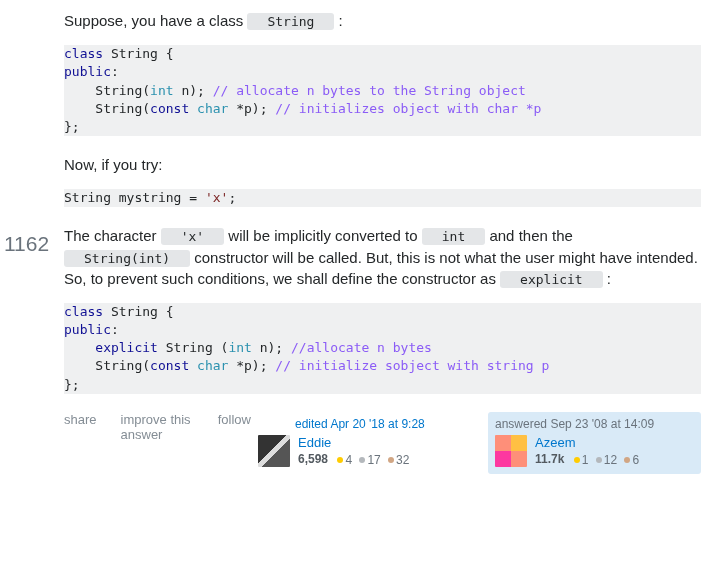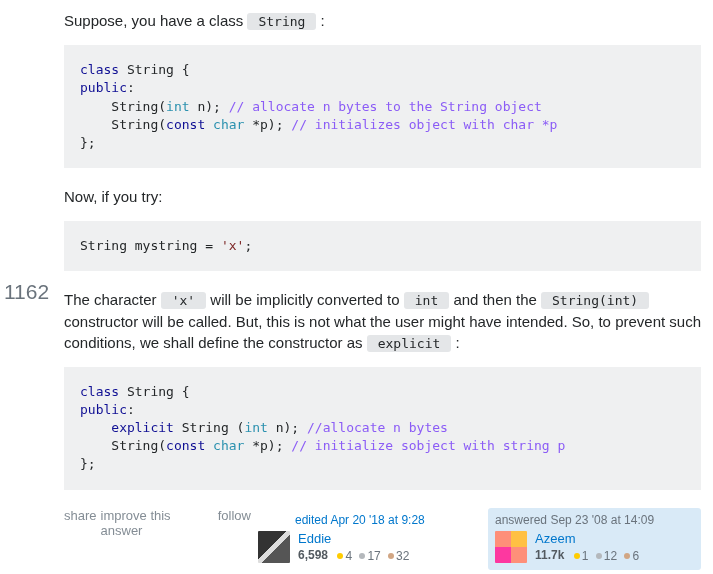--- a/index.html
+++ b/index.html
@@ -40,43 +40,43 @@
   }
   .content-col {
     flex: 1;
     padding-left: 16px;
     padding-right: 8px;
   }
   p { margin: 0 0 14px 0; line-height: 1.4; }
   .inline-code {
     background: #e4e6e8;
     border-radius: 3px;
-    padding: 1px 11px;
+    padding: 1px 20px;
     font-family: Consolas, Menlo, monospace;
     font-size: 13px;
   }
   pre.codeblock {
     background: #eff0f1;
-    padding: 16px;
+    padding: 0;
     font-family: Consolas, Menlo, monospace;
     font-size: 13px;
     line-height: 1.4;
     overflow: auto;
     margin: 0 0 18px 0;
     white-space: pre;
   }
   .tok-kw  { color: #101094; }
   .tok-typ { color: #2b91af; }
   .tok-com { color: #8b5cf6; }
   .tok-str { color: #7d2727; }
   .actions {
     font-size: 13px;
     color: #848d95;
     display: flex;
-    gap: 4px;
+    gap: 24px;
     margin-bottom: 4px;
   }
   .actions span { cursor: pointer; }
   .footer {
     display: flex;
     justify-content: space-between;
     align-items: flex-start;
     margin-top: 4px;
   }
   .usercards { display: flex; gap: 24px; }

